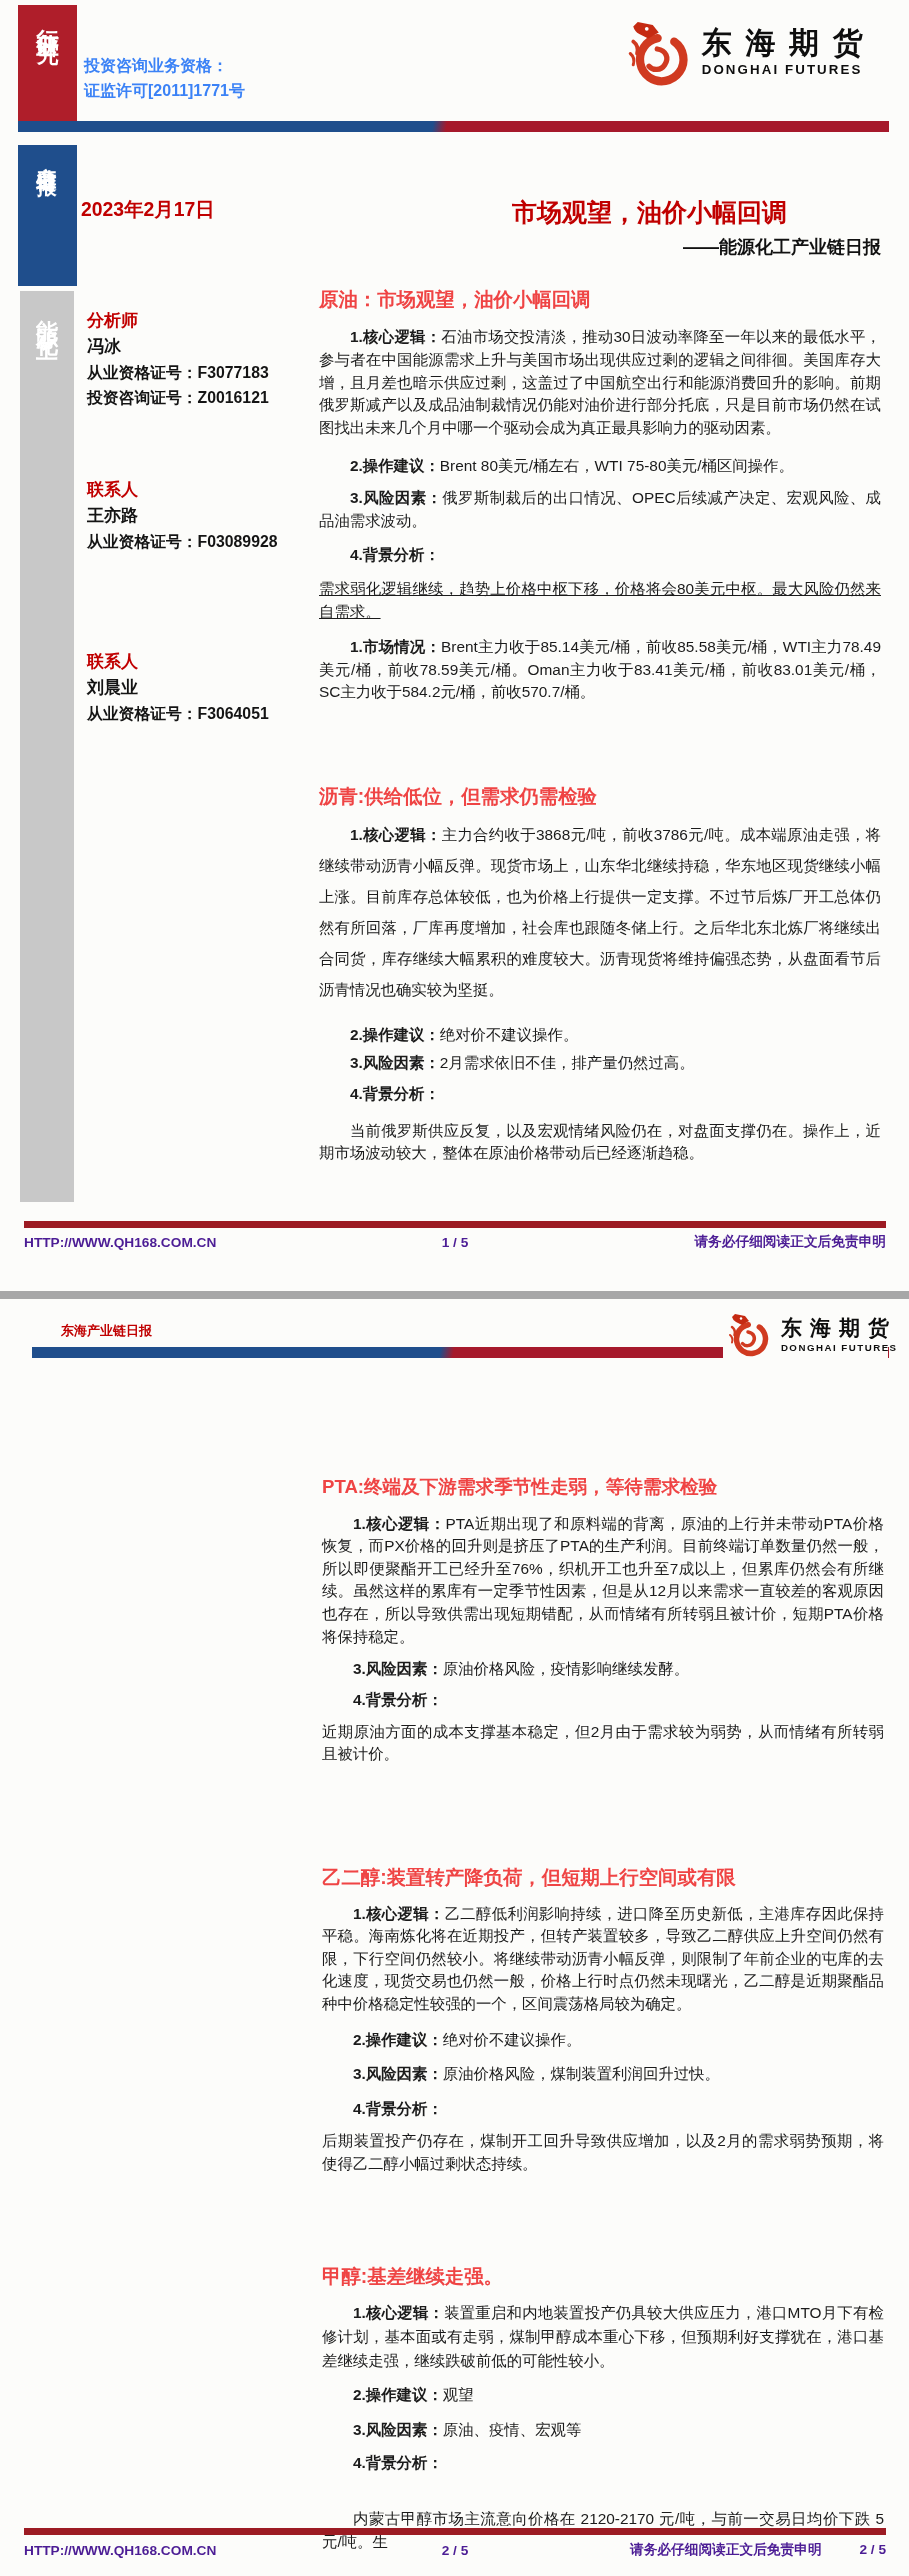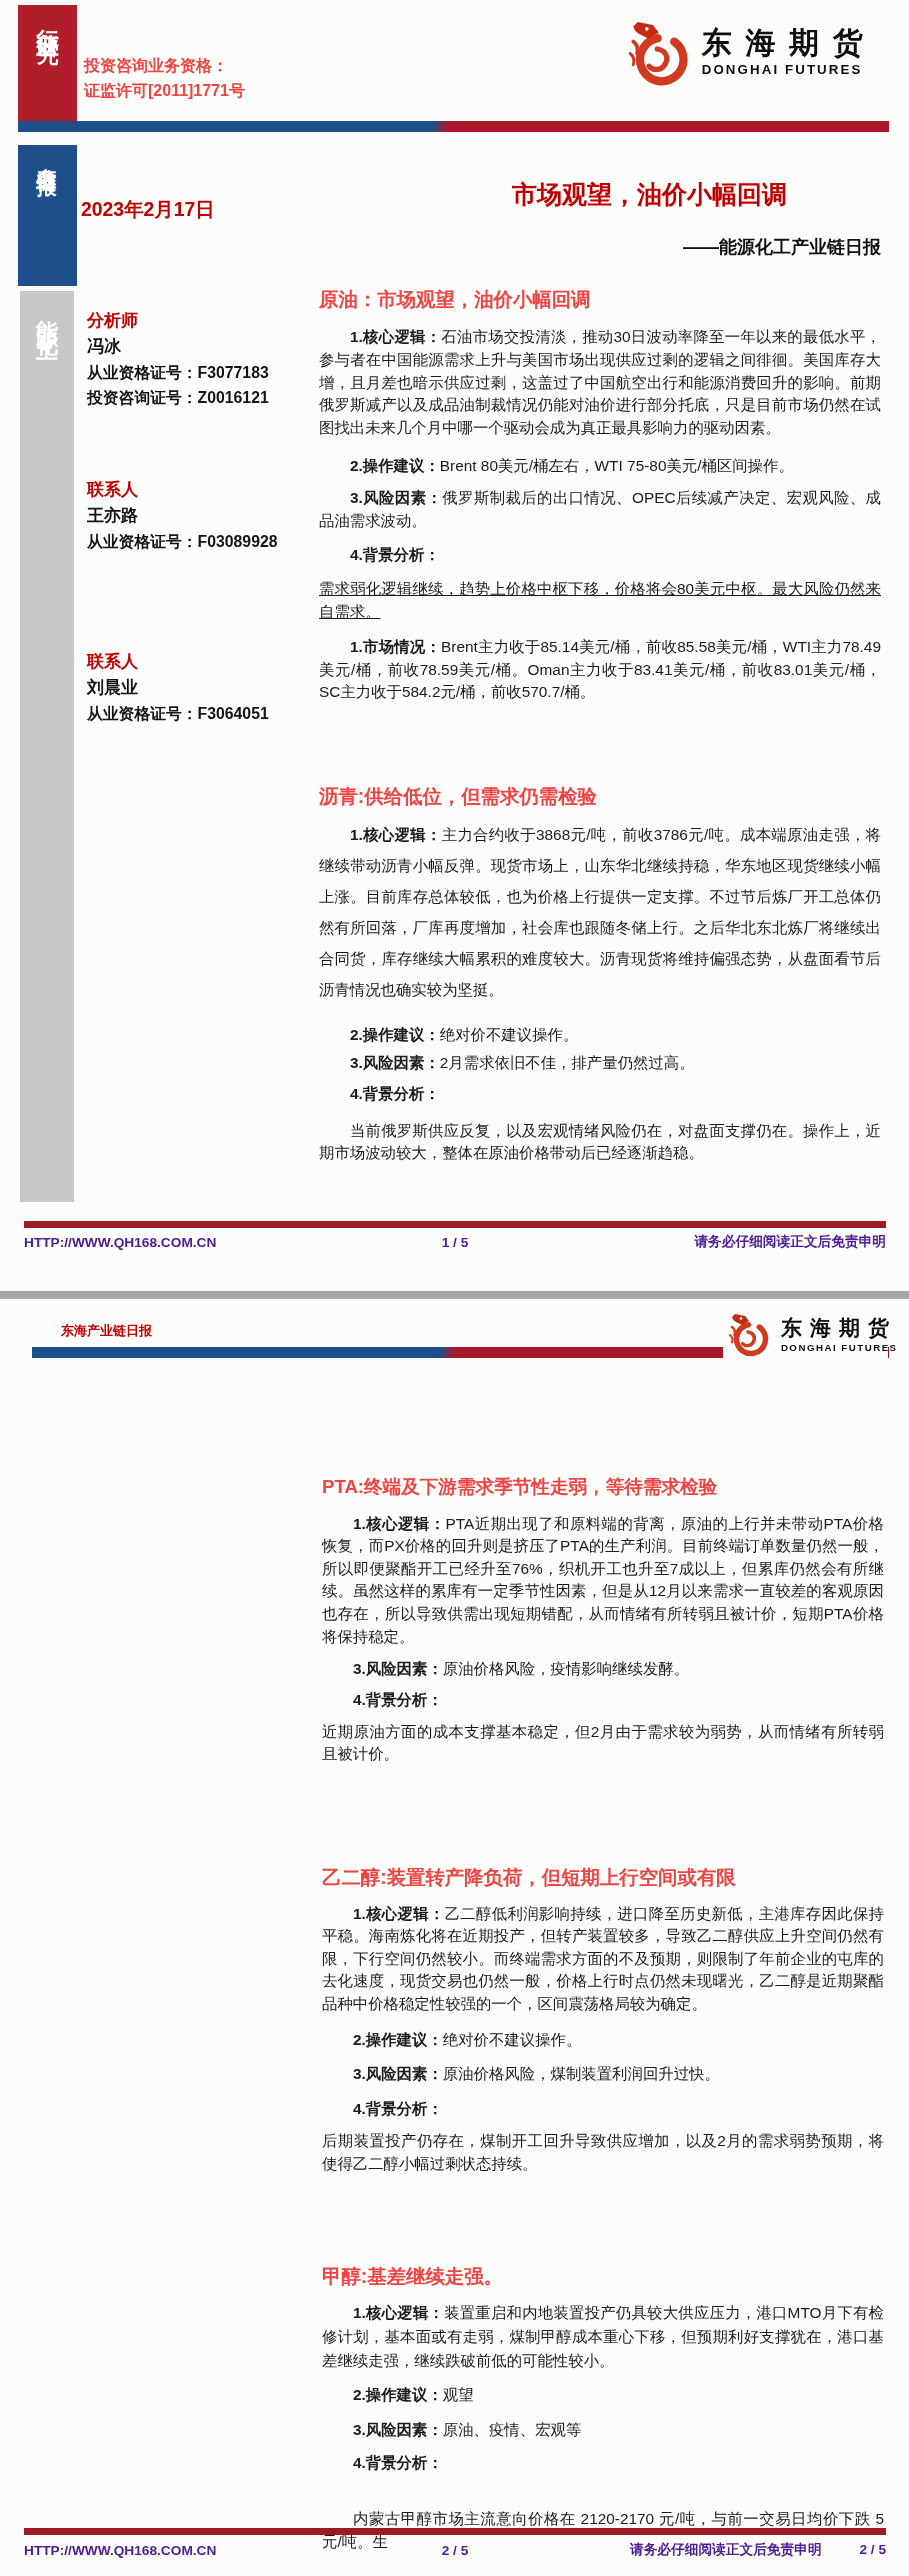--- a/index.html
+++ b/index.html
@@ -16,42 +16,42 @@
   .vbox{display:flex;align-items:flex-start;justify-content:center;}
   .vtext{writing-mode:vertical-rl;text-orientation:upright;color:#ffffff;font-weight:bold;}
 
   .industry-box{left:18px;top:4.8px;width:59px;height:120px;background:#AF1E2A;}
   .industry-box .vtext{font-size:22.6px;letter-spacing:4px;margin-top:6.5px;}
   .chain-box{left:18px;top:145px;width:59px;height:141px;background:#1F4E8C;}
   .chain-box .vtext{font-size:20px;letter-spacing:2.4px;margin-top:5.7px;}
   .energy-strip{left:20px;top:291px;width:54px;height:911px;background:#C8C8C8;}
   .energy-strip .vtext{font-size:22px;letter-spacing:7.3px;margin-top:11.3px;}
 
-  .license{left:84px;top:53px;color:#ef4444;font-weight:bold;font-size:16px;line-height:25px;}
+  .license{left:84px;top:53px;color:#3b82f6;font-weight:bold;font-size:16px;line-height:25px;}
 
   
   .logo{display:flex;align-items:flex-start;background:#fcfcfa;}
   .logo .txt{display:flex;flex-direction:column;margin-left:9.7px;}
   .logo-cn{font-weight:bold;color:#0e0e0e;white-space:nowrap;}
   .logo-en{font-weight:bold;color:#0e0e0e;white-space:nowrap;}
   .logo1{left:624px;top:16px;}
   .logo1 svg{width:68px;height:78px;}
   .logo1 .logo-cn{font-size:30px;letter-spacing:13.7px;line-height:34px;margin-top:9.7px;}
   .logo1 .logo-en{font-size:13.3px;letter-spacing:2.1px;margin-top:2.4px;}
   .logo2{left:723px;top:1309px;width:162px;z-index:3;padding-left:3.2px;}
   .logo2 svg{width:45px;height:52px;}
   .logo2 .logo-cn{font-size:21px;letter-spacing:8px;line-height:24px;margin-top:6.5px;}
   .logo2 .logo-en{font-size:9.7px;letter-spacing:1.5px;margin-top:1.6px;}
 
   
   .hbar{height:10.5px;background:linear-gradient(100deg,#1F4E8C 0%,#1F4E8C 47.6%,#A6192B 49.2%,#A6192B 100%);}
   .hbar1{left:18px;top:121px;width:871px;}
 
   .date1{left:81px;top:196px;color:#C00000;font-weight:bold;font-size:19.4px;}
-  .rep-title{left:512px;top:178px;color:#C00000;font-weight:bold;font-size:25px;white-space:nowrap;}
+  .rep-title{left:512px;top:196px;color:#C00000;font-weight:bold;font-size:25px;white-space:nowrap;}
   .rep-subtitle{right:28px;top:235px;color:#111;font-weight:bold;font-size:18px;white-space:nowrap;}
 
   
   .team-blk{left:87px;width:230px;}
   .team-blk .rlabel{color:#C00000;font-weight:bold;font-size:17px;line-height:21px;}
   .team-blk .name{font-weight:bold;font-size:17px;line-height:21px;margin-top:4.8px;color:#141414;}
   .team-blk .cert{font-weight:600;font-size:15.8px;line-height:21px;margin-top:4.8px;color:#141414;white-space:nowrap;}
 
   
   .doc{width:562px;}
@@ -195,21 +195,21 @@
     </div>
 
     <div class="abs doc" style="left:322px;top:156px;margin-top:20px;">
       <h2 class="sec-title t23">PTA:终端及下游需求季节性走弱，等待需求检验</h2>
       <p class="ind" style="margin-top:13.7px;"><span class="lbl">1.核心逻辑：</span><span>PTA近期出现了和原料端的背离，原油的上行并未带动PTA价格恢复，而PX价格的回升则是挤压了PTA的生产利润。目前终端订单数量仍然一般，所以即便聚酯开工已经升至76%，织机开工也升至7成以上，但累库仍然会有所继续。虽然这样的累库有一定季节性因素，但是从12月以来需求一直较差的客观原因也存在，所以导致供需出现短期错配，从而情绪有所转弱且被计价，短期PTA价格将保持稳定。</span></p>
       <p class="ind" style="margin-top:9.7px;"><span class="lbl">3.风险因素：</span><span>原油价格风险，疫情影响继续发酵。</span></p>
       <p class="ind" style="margin-top:8px;"><span class="lbl">4.背景分析：</span></p>
       <p style="margin-top:9.7px;">近期原油方面的成本支撑基本稳定，但2月由于需求较为弱势，从而情绪有所转弱且被计价。</p>
 
       <h2 class="sec-title" style="margin-top:99px;">乙二醇:装置转产降负荷，但短期上行空间或有限</h2>
-      <p class="ind" style="margin-top:13.7px;"><span class="lbl">1.核心逻辑：</span><span>乙二醇低利润影响持续，进口降至历史新低，主港库存因此保持平稳。海南炼化将在近期投产，但转产装置较多，导致乙二醇供应上升空间仍然有限，下行空间仍然较小。而终端需求方面的不及预期，则限制了年前企业的屯库的去化速度，现货交易也仍然一般，价格上行时点仍然未现曙光，乙二醇是近期聚酯品种中价格稳定性较强的一个，区间震荡格局较为确定。</span></p>
+      <p class="ind" style="margin-top:13.7px;"><span class="lbl">1.核心逻辑：</span><span>乙二醇低利润影响持续，进口降至历史新低，主港库存因此保持平稳。海南炼化将在近期投产，但转产装置较多，导致乙二醇供应上升空间仍然有限，下行空间仍然较小。将继续带动沥青小幅反弹，则限制了年前企业的屯库的去化速度，现货交易也仍然一般，价格上行时点仍然未现曙光，乙二醇是近期聚酯品种中价格稳定性较强的一个，区间震荡格局较为确定。</span></p>
       <p class="ind" style="margin-top:13px;"><span class="lbl">2.操作建议：</span><span>绝对价不建议操作。</span></p>
       <p class="ind" style="margin-top:12px;"><span class="lbl">3.风险因素：</span><span>原油价格风险，煤制装置利润回升过快。</span></p>
       <p class="ind" style="margin-top:12px;"><span class="lbl">4.背景分析：</span></p>
       <p style="margin-top:9.7px;">后期装置投产仍存在，煤制开工回升导致供应增加，以及2月的需求弱势预期，将使得乙二醇小幅过剩状态持续。</p>
 
       <h2 class="sec-title" style="margin-top:89px;">甲醇:基差继续走强。</h2>
       <p class="ind lh30" style="margin-top:13px;"><span class="lbl">1.核心逻辑：</span><span>装置重启和内地装置投产仍具较大供应压力，港口MTO月下有检修计划，基本面或有走弱，煤制甲醇成本重心下移，但预期利好支撑犹在，港口基差继续走强，继续跌破前低的可能性较小。</span></p>
       <p class="ind" style="margin-top:10.5px;"><span class="lbl">2.操作建议：</span><span>观望</span></p>
       <p class="ind" style="margin-top:13px;"><span class="lbl">3.风险因素：</span><span>原油、疫情、宏观等</span></p>
       <p class="ind" style="margin-top:9.7px;"><span class="lbl">4.背景分析：</span></p>

